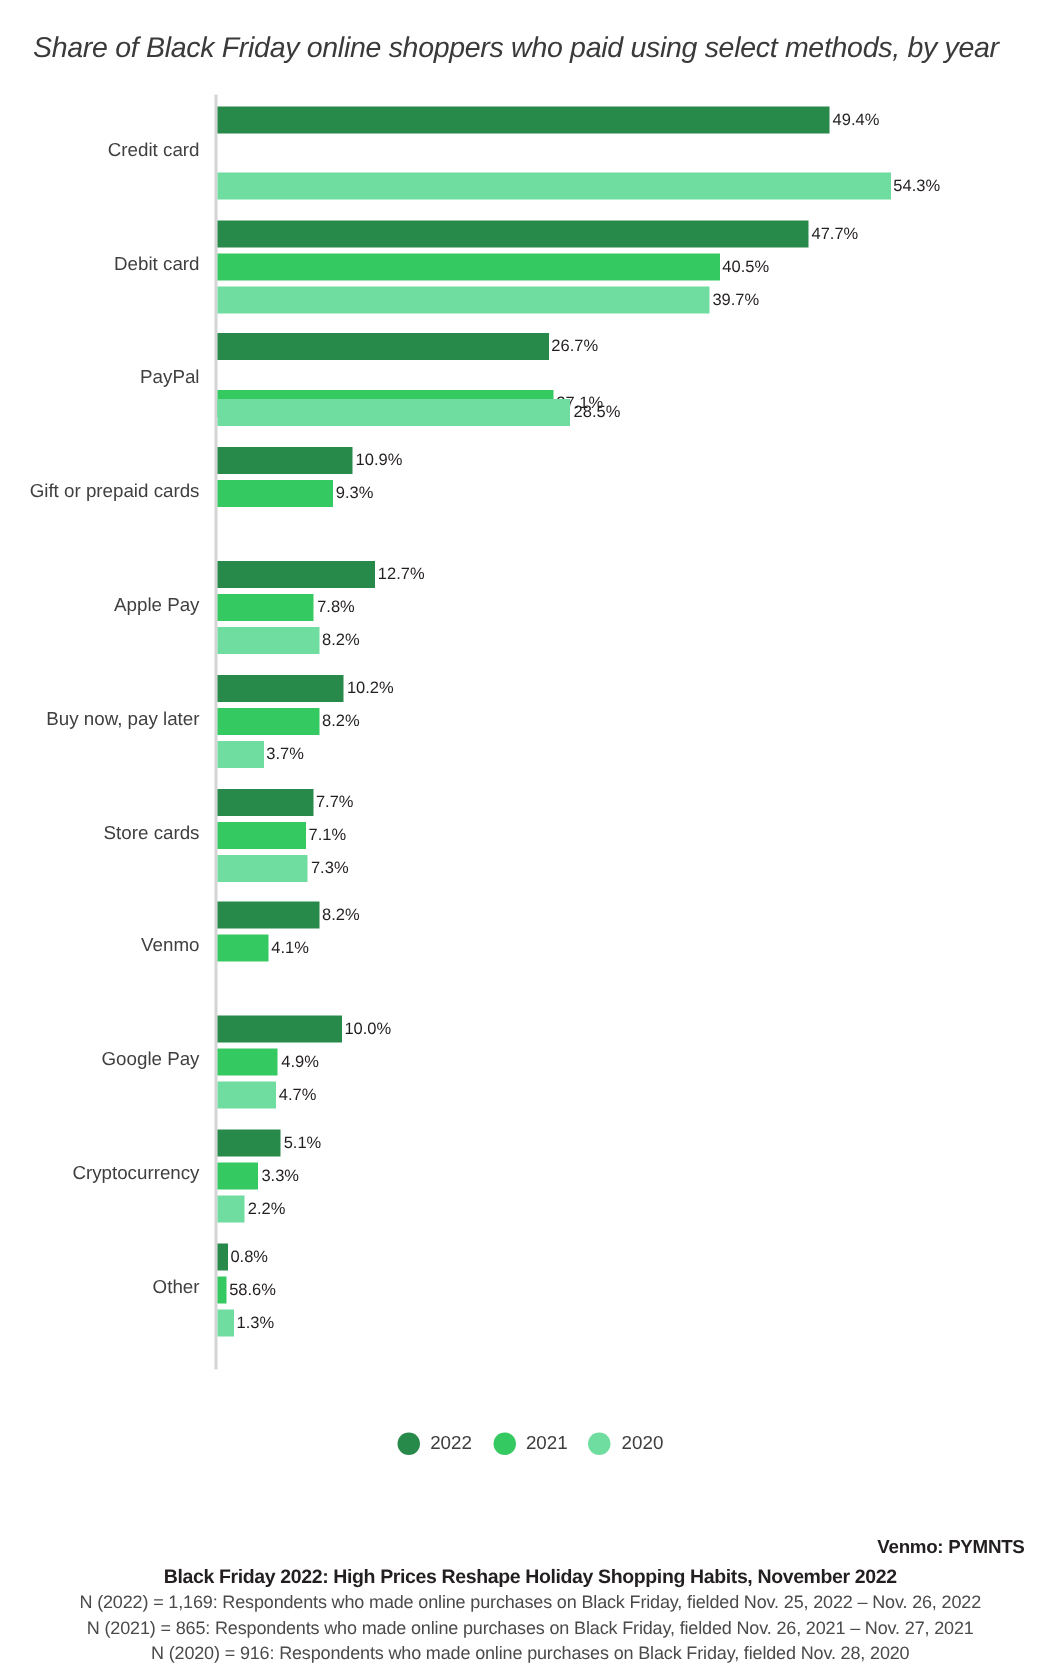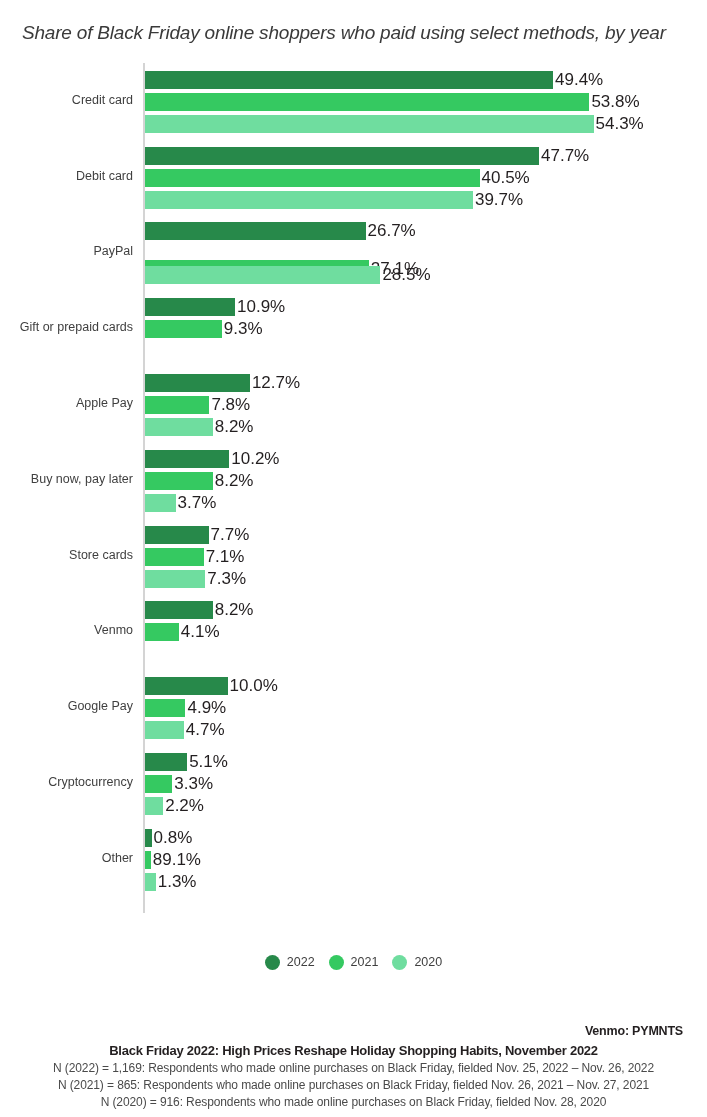--- a/index.html
+++ b/index.html
@@ -69,21 +69,21 @@
     position: absolute;
     left: 145px;
     height: 18px;
   }
   .bar {
     height: 18px;
     float: left;
   }
   .bar-val {
     float: left;
-    font-size: 17px;
+    font-size: 11px;
     color: #231f20;
     line-height: 18px;
     padding-left: 2px;
     white-space: nowrap;
   }
 
   
   #legend {
     position: absolute;
     left: 0;
@@ -152,24 +152,20 @@
 
 <div id="plot">
   <div id="axis-line"></div>
   <div id="groups">
       <div class="group" style="top: 8px;">
         <div class="cat-label">Credit card</div>
         <div class="bar-row" style="top: 0px;">
           <div class="bar" style="width: 408.044px; background: rgb(39, 137, 74);"></div>
           <div class="bar-val">49.4%</div>
         </div>
-        <div class="bar-row" style="top: 22px;">
-          <div class="bar" style="width: 444.388px; background: rgb(53, 201, 97);"></div>
-          <div class="bar-val">53.8%</div>
-        </div>
         <div class="bar-row" style="top: 44px;">
           <div class="bar" style="width: 448.518px; background: rgb(111, 221, 159);"></div>
           <div class="bar-val">54.3%</div>
         </div>
       </div>
       <div class="group" style="top: 83.8px;">
         <div class="cat-label">Debit card</div>
         <div class="bar-row" style="top: 0px;">
           <div class="bar" style="width: 394.002px; background: rgb(39, 137, 74);"></div>
           <div class="bar-val">47.7%</div>
@@ -296,21 +292,21 @@
         </div>
       </div>
       <div class="group" style="top: 766px;">
         <div class="cat-label">Other</div>
         <div class="bar-row" style="top: 0px;">
           <div class="bar" style="width: 6.608px; background: rgb(39, 137, 74);"></div>
           <div class="bar-val">0.8%</div>
         </div>
         <div class="bar-row" style="top: 22px;">
           <div class="bar" style="width: 5.782px; background: rgb(53, 201, 97);"></div>
-          <div class="bar-val">89.1%</div>
+          <div class="bar-val">58.6%</div>
         </div>
         <div class="bar-row" style="top: 44px;">
           <div class="bar" style="width: 10.738px; background: rgb(111, 221, 159);"></div>
           <div class="bar-val">1.3%</div>
         </div>
       </div>
     </div>
 </div>
 
 <div id="legend">

